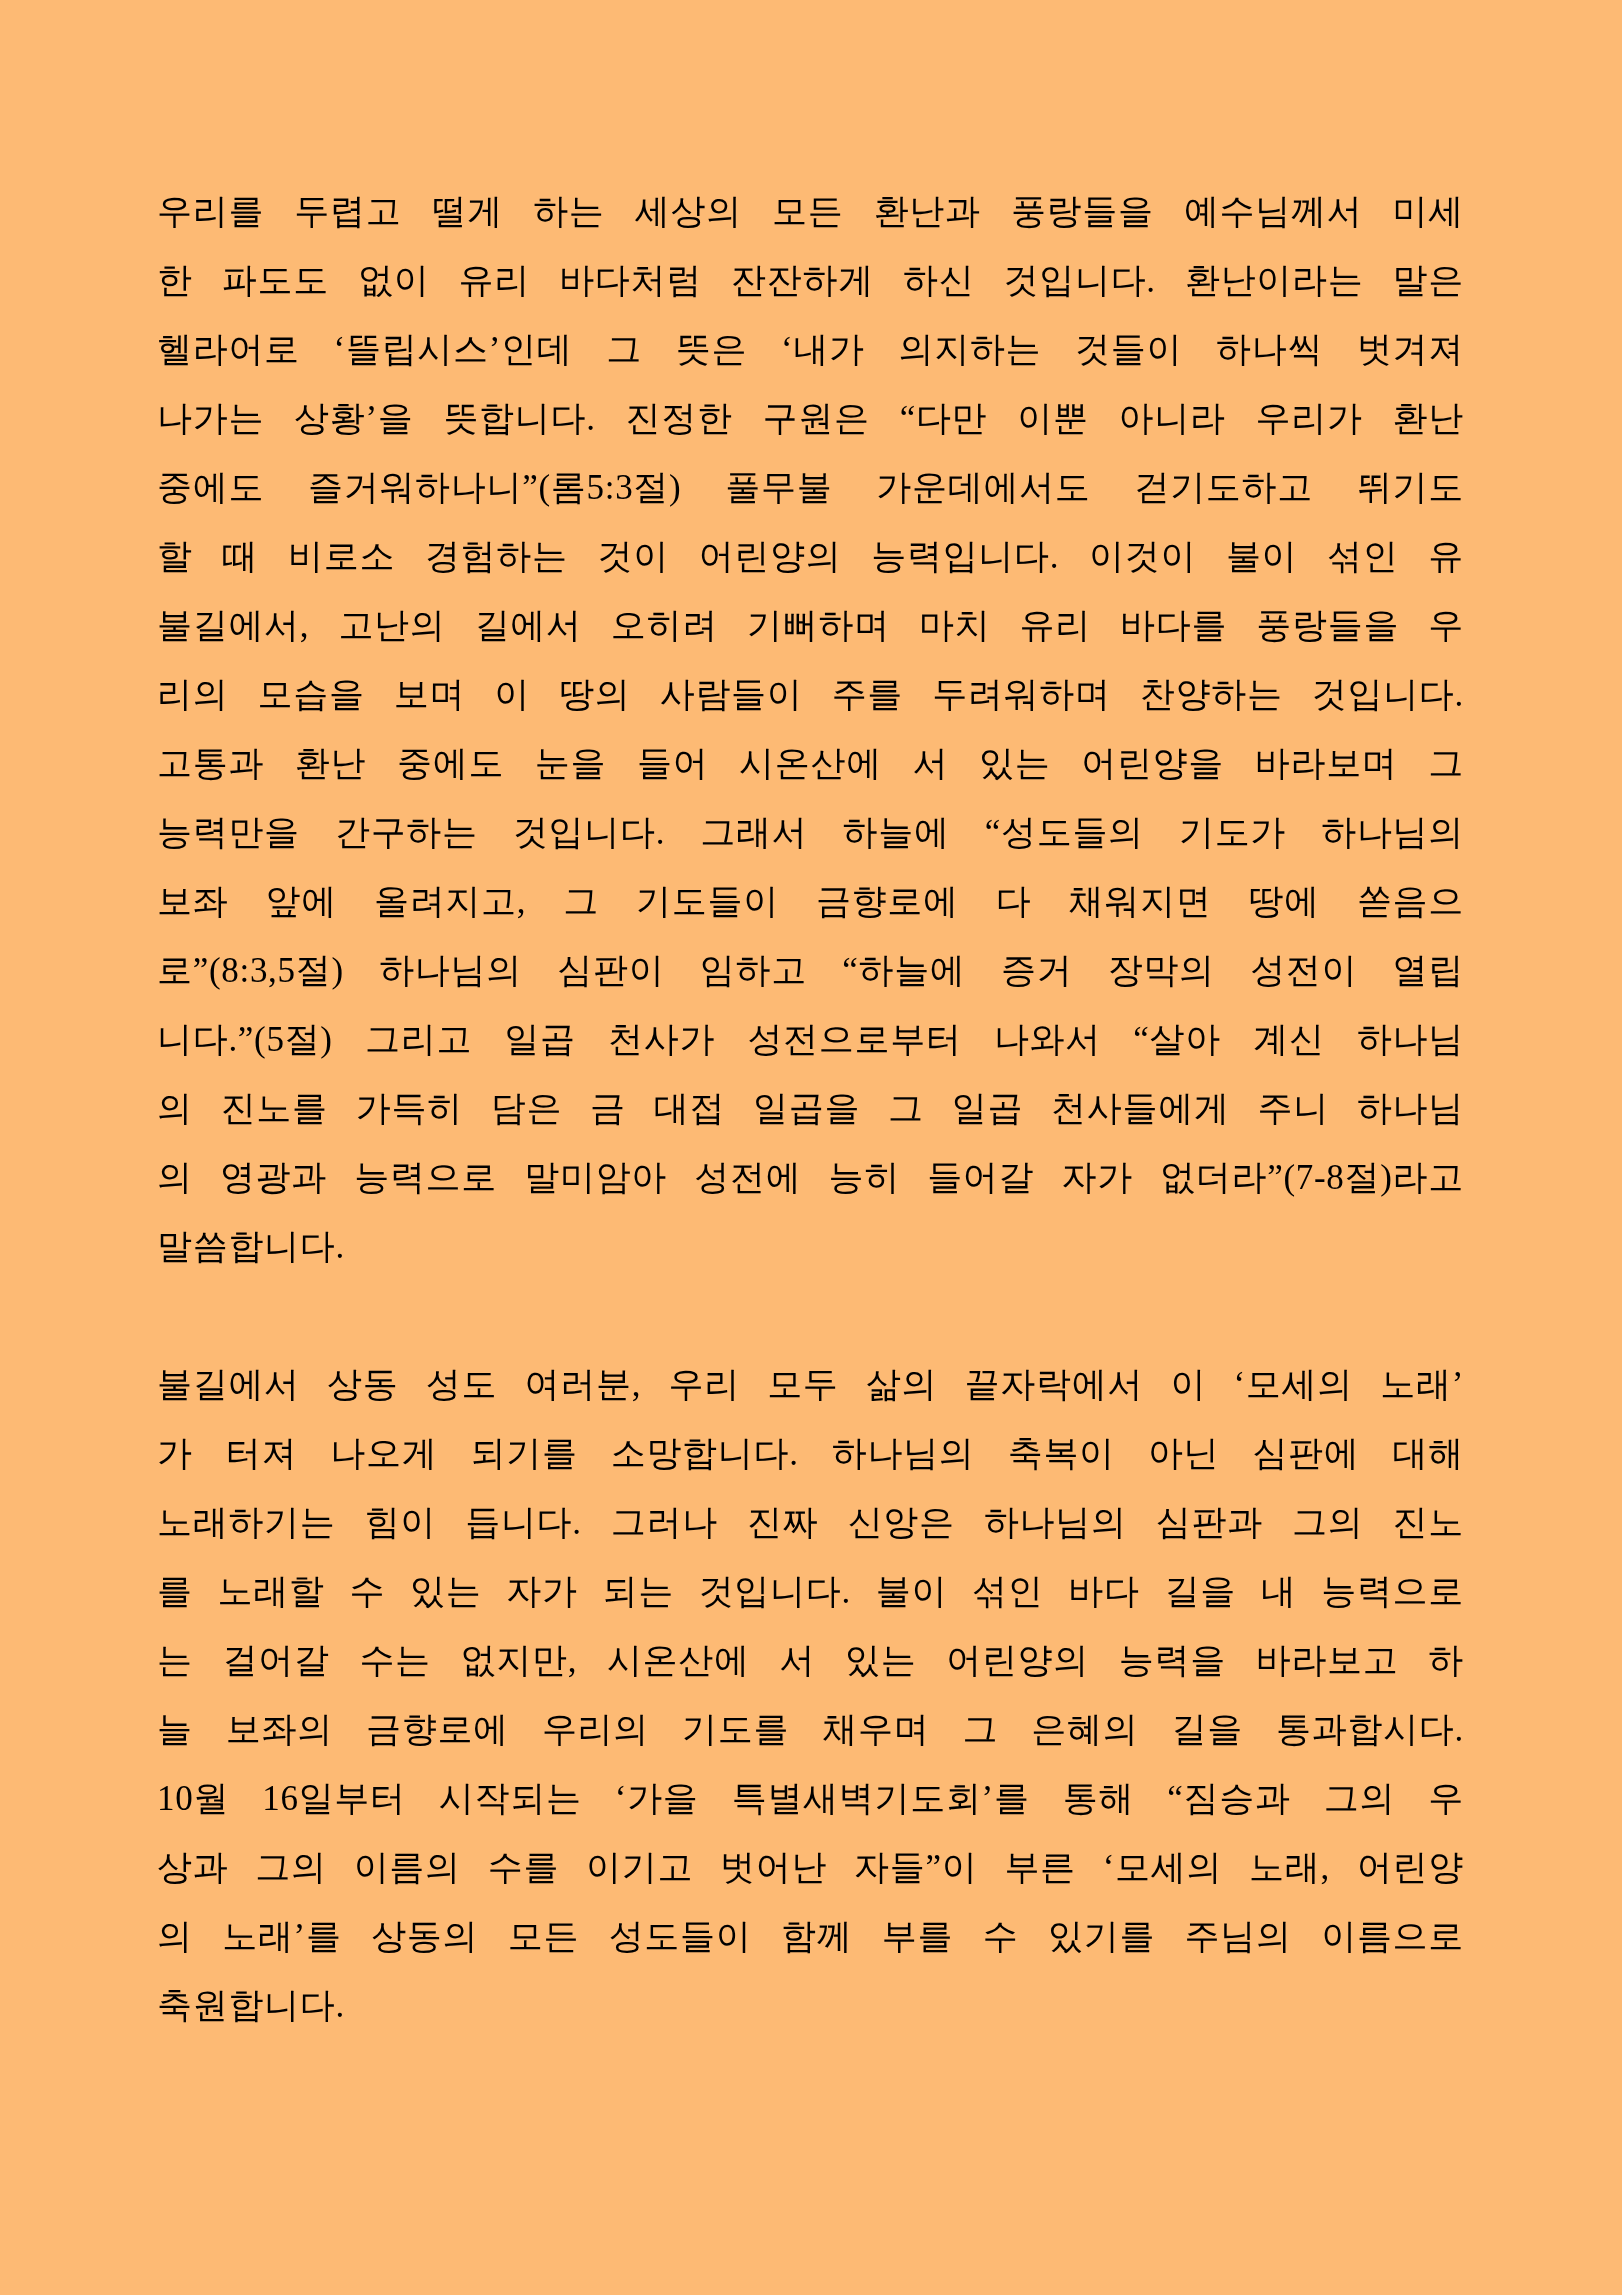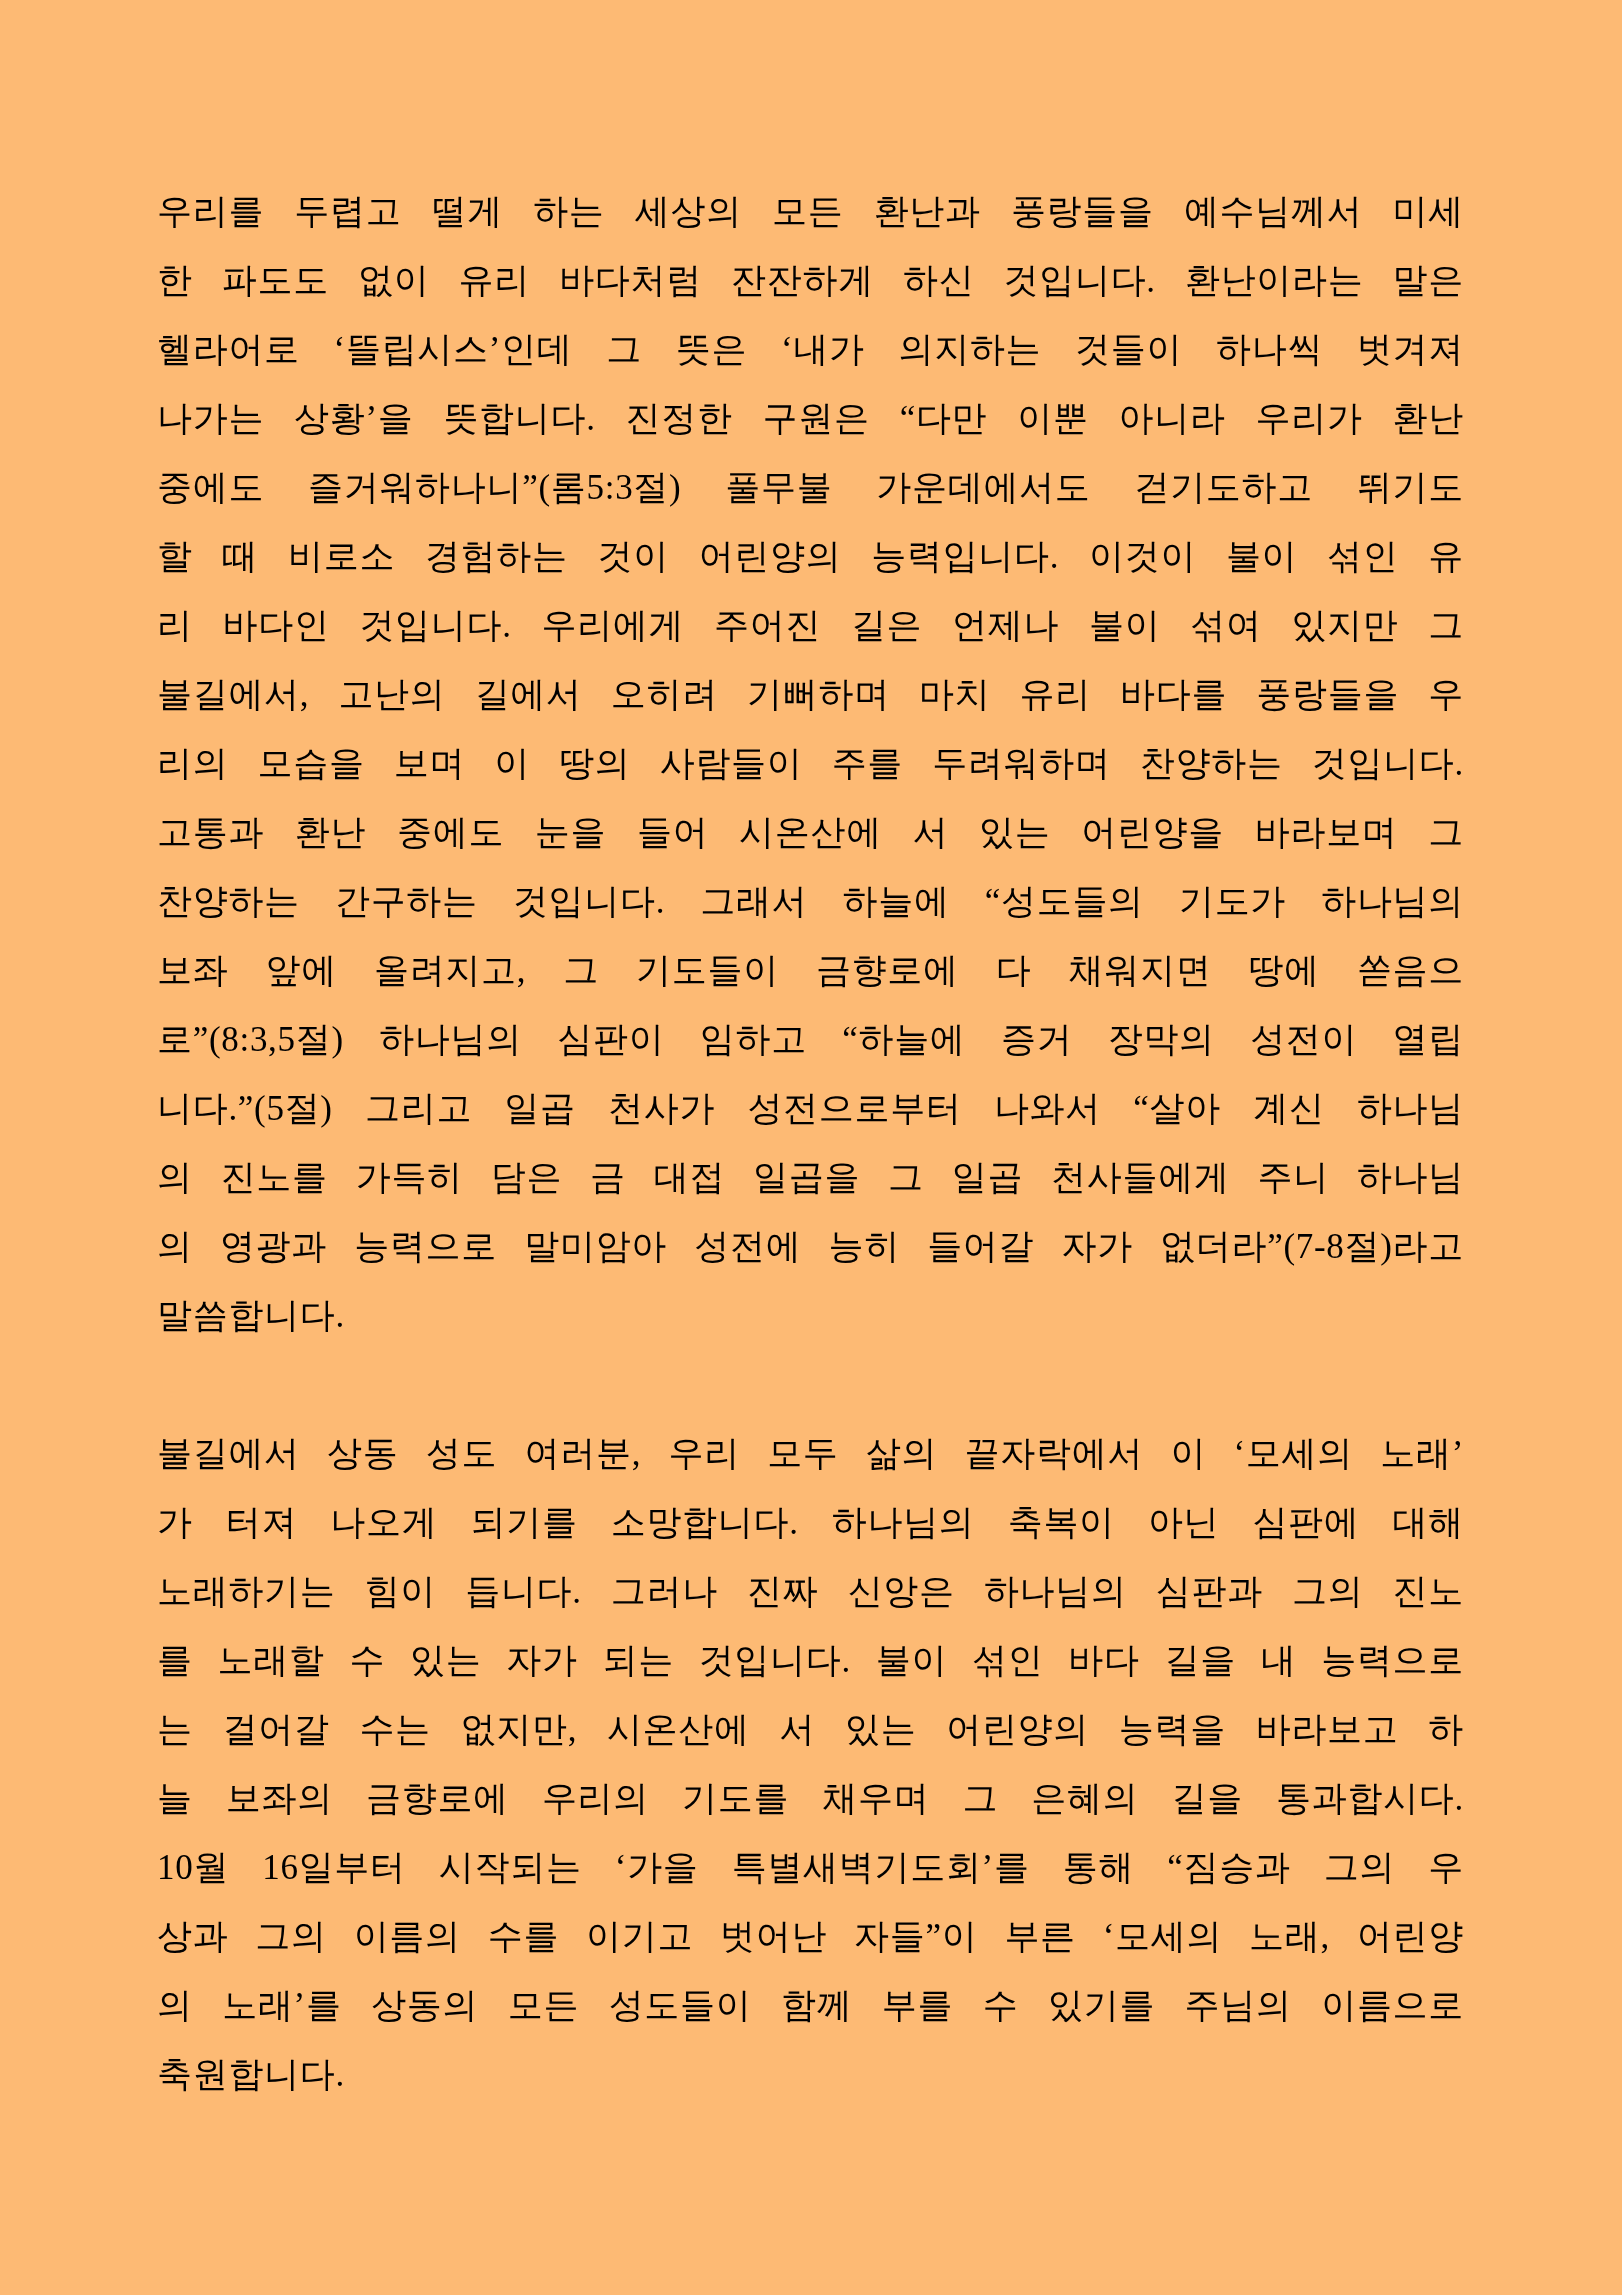--- a/index.html
+++ b/index.html
@@ -54,25 +54,24 @@
 <div class="page">
   <div class="content">
 
     <div class="paragraph">
       <div class="line">우리를 두렵고 떨게 하는 세상의 모든 환난과 풍랑들을 예수님께서 미세</div>
       <div class="line">한 파도도 없이 유리 바다처럼 잔잔하게 하신 것입니다. 환난이라는 말은</div>
       <div class="line">헬라어로 ‘뜰립시스’인데 그 뜻은 ‘내가 의지하는 것들이 하나씩 벗겨져</div>
       <div class="line">나가는 상황’을 뜻합니다. 진정한 구원은 “다만 이뿐 아니라 우리가 환난</div>
       <div class="line">중에도 즐거워하나니”(롬5:3절) 풀무불 가운데에서도 걷기도하고 뛰기도</div>
       <div class="line">할 때 비로소 경험하는 것이 어린양의 능력입니다. 이것이 불이 섞인 유</div>
-      <div class="line">리 바다인 것입니다. 우리에게 주어진 길은 언제나 불이 섞여 있지만 그</div>
       <div class="line">불길에서, 고난의 길에서 오히려 기뻐하며 마치 유리 바다를 풍랑들을 우</div>
       <div class="line">리의 모습을 보며 이 땅의 사람들이 주를 두려워하며 찬양하는 것입니다.</div>
       <div class="line">고통과 환난 중에도 눈을 들어 시온산에 서 있는 어린양을 바라보며 그</div>
-      <div class="line">찬양하는 간구하는 것입니다. 그래서 하늘에 “성도들의 기도가 하나님의</div>
+      <div class="line">능력만을 간구하는 것입니다. 그래서 하늘에 “성도들의 기도가 하나님의</div>
       <div class="line">보좌 앞에 올려지고, 그 기도들이 금향로에 다 채워지면 땅에 쏟음으</div>
       <div class="line">로”(8:3,5절) 하나님의 심판이 임하고 “하늘에 증거 장막의 성전이 열립</div>
       <div class="line">니다.”(5절) 그리고 일곱 천사가 성전으로부터 나와서 “살아 계신 하나님</div>
       <div class="line">의 진노를 가득히 담은 금 대접 일곱을 그 일곱 천사들에게 주니 하나님</div>
       <div class="line">의 영광과 능력으로 말미암아 성전에 능히 들어갈 자가 없더라”(7-8절)라고</div>
       <div class="line last">말씀합니다.</div>
     </div>
 
     <div class="paragraph">
       <div class="line">불길에서 상동 성도 여러분, 우리 모두 삶의 끝자락에서 이 ‘모세의 노래’</div>

